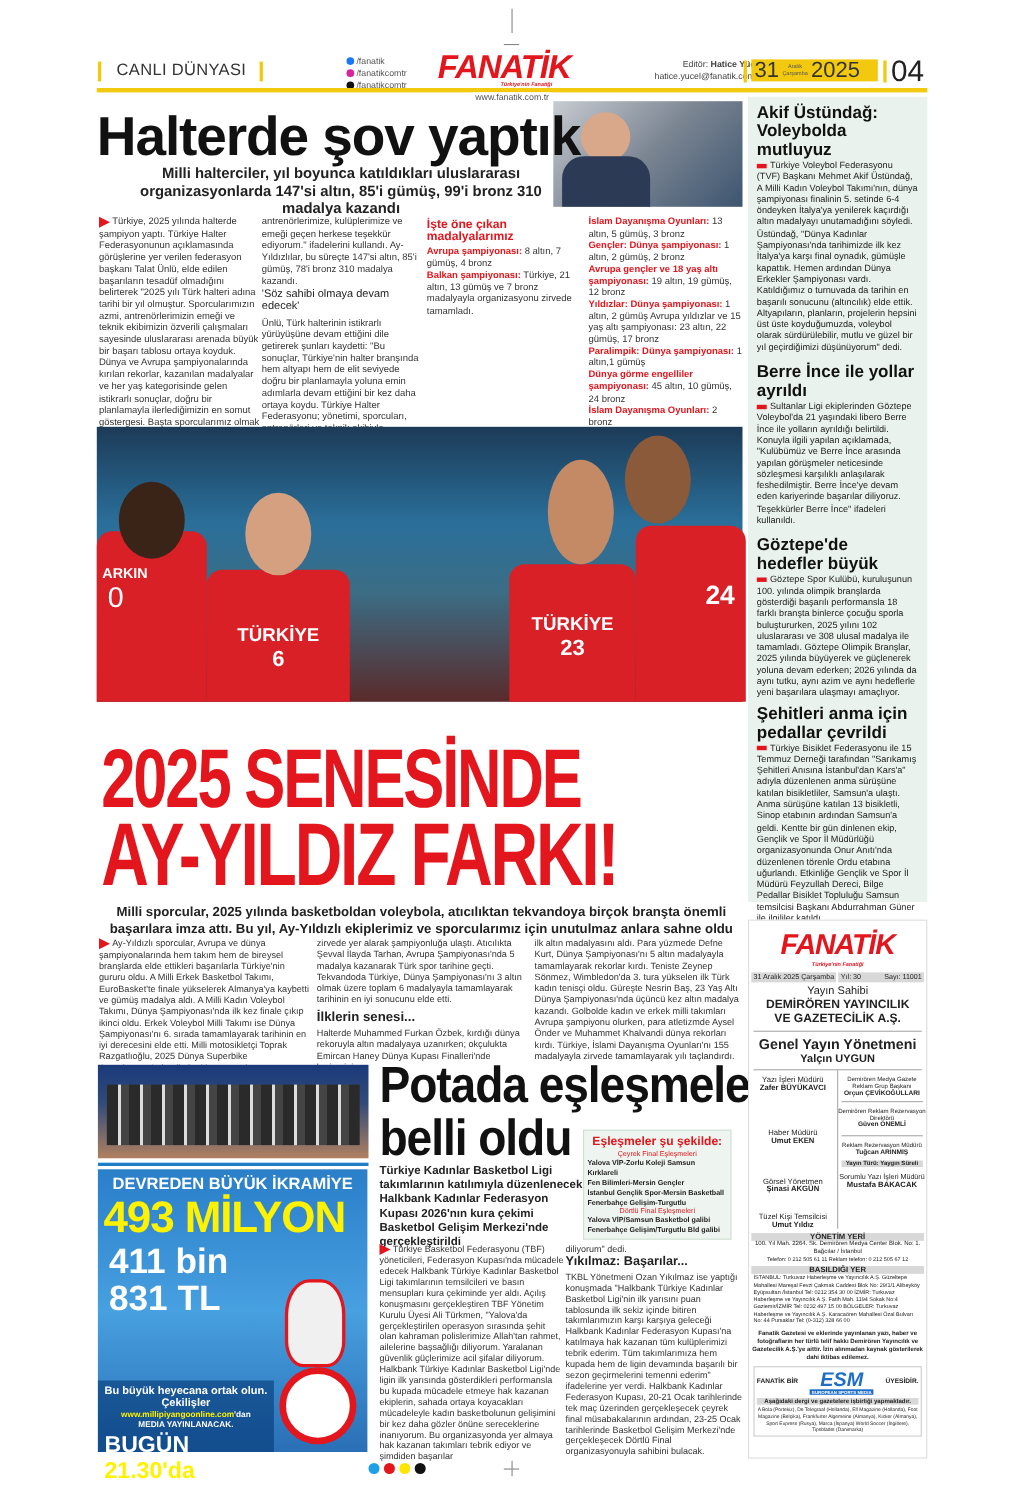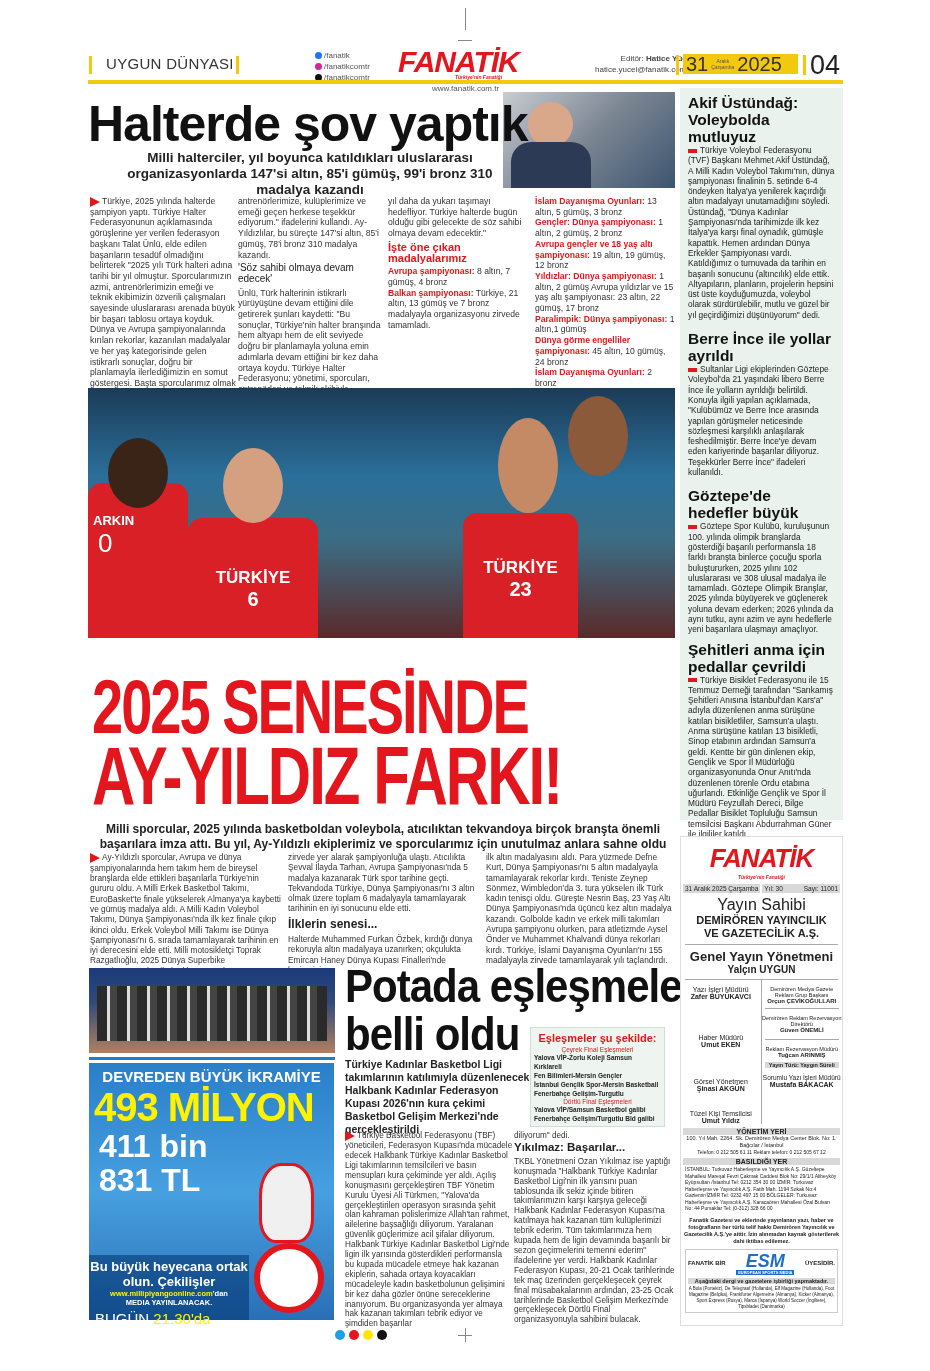--- a/index.html
+++ b/index.html
@@ -40,21 +40,21 @@
 .dots{left:335px;top:1330px;display:flex;gap:4px}
 .dots span{width:10px;height:10px;border-radius:50%;display:inline-block}
 </style>
 </head>
 <body>
 
 <div class="abs" style="left:465px;top:8px;width:1px;height:22px;background:#888"></div>
 <div class="abs" style="left:458px;top:40px;width:14px;height:1px;background:#888"></div>
 
 <div class="abs ybar" style="left:89px;top:56px;width:3px;height:18px"></div>
-<div class="abs hdr-sec" style="left:106px">UYGUN DÜNYASI</div>
+<div class="abs hdr-sec" style="left:106px">CANLI DÜNYASI</div>
 <div class="abs ybar" style="left:236px;top:56px;width:3px;height:18px"></div>
 
 <div class="abs social">
   <div>
       <span class="sico" style="background:#1877f2"></span>
       <span>/fanatik</span>
     </div>
   <div>
       <span class="sico" style="background:#d6249f"></span>
       <span>/fanatikcomtr</span>
@@ -93,21 +93,20 @@
 
 <div class="abs col" style="left:90px;top:196px;width:146px">
   <span class="arrow"></span><span>Türkiye, 2025 yılında halterde şampiyon yaptı. Türkiye Halter Federasyonunun açıklamasında görüşlerine yer verilen federasyon başkanı Talat Ünlü, elde edilen başarıların tesadüf olmadığını belirterek "2025 yılı Türk halteri adına tarihi bir yıl olmuştur. Sporcularımızın azmi, antrenörlerimizin emeği ve teknik ekibimizin özverili çalışmaları sayesinde uluslararası arenada büyük bir başarı tablosu ortaya koyduk. Dünya ve Avrupa şampiyonalarında kırılan rekorlar, kazanılan madalyalar ve her yaş kategorisinde gelen istikrarlı sonuçlar, doğru bir planlamayla ilerlediğimizin en somut göstergesi. Başta sporcularımız olmak üzere</span>
 </div>
 <div class="abs col" style="left:238px;top:196px;width:145px">
   <span>antrenörlerimize, kulüplerimize ve emeği geçen herkese teşekkür ediyorum." ifadelerini kullandı. Ay-Yıldızlılar, bu süreçte 147'si altın, 85'i gümüş, 78'i bronz 310 madalya kazandı.</span>
   <div class="sub-h" style="margin:3px 0">'Söz sahibi olmaya devam edecek'</div>
   <span>Ünlü, Türk halterinin istikrarlı yürüyüşüne devam ettiğini dile getirerek şunları kaydetti: "Bu sonuçlar, Türkiye'nin halter branşında hem altyapı hem de elit seviyede doğru bir planlamayla yoluna emin adımlarla devam ettiğini bir kez daha ortaya koydu. Türkiye Halter Federasyonu; yönetimi, sporcuları, antrenörleri ve teknik ekibiyle uluslararası başarı grafiğini her geçen</span>
 </div>
 <div class="abs col" style="left:388px;top:196px;width:140px">
-  <span>yıl daha da yukarı taşımayı hedefliyor. Türkiye halterde bugün olduğu gibi gelecekte de söz sahibi olmaya devam edecektir."</span>
   <div style="font-size:11px;font-weight:bold;color:#e3161d;margin:3px 0">İşte öne çıkan madalyalarımız</div>
   <div><span class="red">Avrupa şampiyonası:</span> <span>8 altın, 7 gümüş, 4 bronz</span></div>
   <div><span class="red">Balkan şampiyonası:</span> <span>Türkiye, 21 altın, 13 gümüş ve 7 bronz madalyayla organizasyonu zirvede tamamladı.</span></div>
 </div>
 <div class="abs col" style="left:535px;top:196px;width:140px">
   <div><span class="red">İslam Dayanışma Oyunları:</span> <span>13 altın, 5 gümüş, 3 bronz</span></div>
   <div><span class="red">Gençler: Dünya şampiyonası:</span> <span>1 altın, 2 gümüş, 2 bronz</span></div>
   <div><span class="red">Avrupa gençler ve 18 yaş altı şampiyonası:</span> <span>19 altın, 19 gümüş, 12 bronz</span></div>
   <div><span class="red">Yıldızlar: Dünya şampiyonası:</span> <span>1 altın, 2 gümüş Avrupa yıldızlar ve 15 yaş altı şampiyonası: 23 altın, 22 gümüş, 17 bronz</span></div>
   <div><span class="red">Paralimpik: Dünya şampiyonası:</span> <span>1 altın,1 gümüş</span></div>
@@ -137,20 +136,23 @@
   <div class="jersey" style="left:100px;top:130px;width:130px;height:120px">
     <div style="color:#fff;font-weight:bold;font-size:17px;text-align:center;margin-top:50px">TÜRKİYE</div>
     <div style="color:#fff;font-weight:bold;font-size:20px;text-align:center">6</div>
   </div>
   <div style="position:absolute;left:135px;top:60px;width:60px;height:75px;border-radius:50%;background:#d4a080"></div>
   <div class="jersey" style="left:375px;top:125px;width:115px;height:125px">
     <div style="color:#fff;font-weight:bold;font-size:17px;text-align:center;margin-top:45px">TÜRKİYE</div>
     <div style="color:#fff;font-weight:bold;font-size:20px;text-align:center">23</div>
   </div>
   <div style="position:absolute;left:410px;top:30px;width:60px;height:95px;border-radius:50%;background:#c48a65"></div>
+  <div class="jersey" style="left:490px;top:90px;width:100px;height:160px">
+    <div style="color:#fff;font-weight:bold;font-size:24px;text-align:right;margin:50px 10px 0 0">24</div>
+  </div>
   <div style="position:absolute;left:480px;top:8px;width:60px;height:80px;border-radius:50%;background:#8a5a3a"></div>
 </div>
 
 <div class="abs big" style="left:92px;top:663px;font-size:56px">2025 SENESİNDE</div>
 <div class="abs big" style="left:92px;top:730px;font-size:60px">AY-YILDIZ FARKI!</div>
 
 <div class="abs sublead">Milli sporcular, 2025 yılında basketboldan voleybola, atıcılıktan tekvandoya birçok branşta önemli başarılara imza attı. Bu yıl, Ay-Yıldızlı ekiplerimiz ve sporcularımız için unutulmaz anlara sahne oldu</div>
 
 <div class="abs col2" style="left:90px;top:852px;width:192px">
   <span class="arrow"></span><span>Ay-Yıldızlı sporcular, Avrupa ve dünya şampiyonalarında hem takım hem de bireysel branşlarda elde ettikleri başarılarla Türkiye'nin gururu oldu. A Milli Erkek Basketbol Takımı, EuroBasket'te finale yükselerek Almanya'ya kaybetti ve gümüş madalya aldı. A Milli Kadın Voleybol Takımı, Dünya Şampiyonası'nda ilk kez finale çıkıp ikinci oldu. Erkek Voleybol Milli Takımı ise Dünya Şampiyonası'nı 6. sırada tamamlayarak tarihinin en iyi derecesini elde etti. Milli motosikletçi Toprak Razgatlıoğlu, 2025 Dünya Superbike Şampiyonası'nda pilotlar klasmanında</span>
@@ -201,38 +203,38 @@
 </div>
 
 <div class="abs lotto">
   <div style="color:#fff;font-weight:900;font-size:15px;text-align:center;margin-top:5px">DEVREDEN BÜYÜK İKRAMİYE</div>
   <div style="color:#fff200;font-weight:900;font-size:40px;margin-left:5px;line-height:44px;letter-spacing:-1px">493 MİLYON</div>
   <div style="color:#fff;font-weight:900;font-size:32px;margin-left:10px;line-height:34px">411 bin</div>
   <div style="color:#fff;font-weight:900;font-size:32px;margin-left:10px;line-height:34px">831 TL</div>
   <div style="position:absolute;left:170px;top:100px;width:55px;height:80px;background:#f0f0f0;border-radius:40% 40% 30% 30%;border:3px solid #e3161d"></div>
   <div style="position:absolute;left:165px;top:180px;width:70px;height:70px;border-radius:50%;background:#fff;border:6px solid #e3161d"></div>
   <div style="position:absolute;left:0;top:192px;width:160px;height:65px;background:rgba(0,50,110,.55)">
-    <div style="color:#fff;font-size:13px;font-weight:bold;text-align:center;margin-top:4px">Bu büyük heyecana ortak olun. Çekilişler</div>
+    <div style="color:#fff;font-size:10px;font-weight:bold;text-align:center;margin-top:4px">Bu büyük heyecana ortak olun. Çekilişler</div>
     <div style="color:#fff200;font-size:7.5px;font-weight:bold;text-align:center"><span>www.millipiyangoonline.com</span><span style="color:#fff">'dan</span></div>
     <div style="color:#fff;font-size:7.5px;font-weight:bold;text-align:center">MEDIA YAYINLANACAK.</div>
-    <div style="margin:3px 0 0 6px;font-weight:400;font-size:15px"><span style="color:#fff">BUGÜN</span> <span style="color:#fff200">21.30'da</span></div>
+    <div style="margin:3px 0 0 6px;font-weight:700;font-size:21px"><span style="color:#fff">BUGÜN</span> <span style="color:#fff200">21.30'da</span></div>
   </div>
 </div>
 
 <div class="abs imp">
   <div class="c logo" style="font-size:26px;margin-top:6px">FANATİK</div>
   <div class="c" style="font-size:5px;color:#e3161d;font-style:italic;font-weight:bold">Türkiye'nin Fanatiği</div>
   <div style="display:flex;justify-content:space-between;font-size:6.5px;margin:4px 2px 0;gap:2px">
     <span class="grey" style="padding:1px 2px">31 Aralık 2025 Çarşamba</span>
     <span class="grey" style="padding:1px 2px;flex:1;display:flex;justify-content:space-between">
         <span>Yıl: 30</span>
         <span>Sayı: 11001</span>
       </span>
   </div>
-  <div class="c" style="font-size:16px;margin-top:3px">Yayın Sahibi</div>
+  <div class="c" style="font-size:10px;margin-top:3px">Yayın Sahibi</div>
   <div class="c" style="font-size:11px;font-weight:bold;line-height:13px;padding:0 8px">DEMİRÖREN YAYINCILIK VE GAZETECİLİK A.Ş.</div>
   <div style="border-top:1px solid #aaa;margin:4px 4px 0"></div>
   <div class="c" style="font-size:13px;font-weight:bold;margin-top:4px">Genel Yayın Yönetmeni</div>
   <div class="c" style="font-size:10px;font-weight:bold">Yalçın UYGUN</div>
   <div style="border-top:1px solid #aaa;margin:4px 4px 0"></div>
   <div style="display:flex">
     <div style="width:50%;border-right:1px solid #aaa;font-size:7px;text-align:center">
       <div style="margin-top:6px">Yazı İşleri Müdürü</div>
         <div style="font-weight:bold">Zafer BÜYÜKAVCI</div>
       <div style="margin-top:34px">Haber Müdürü</div>

